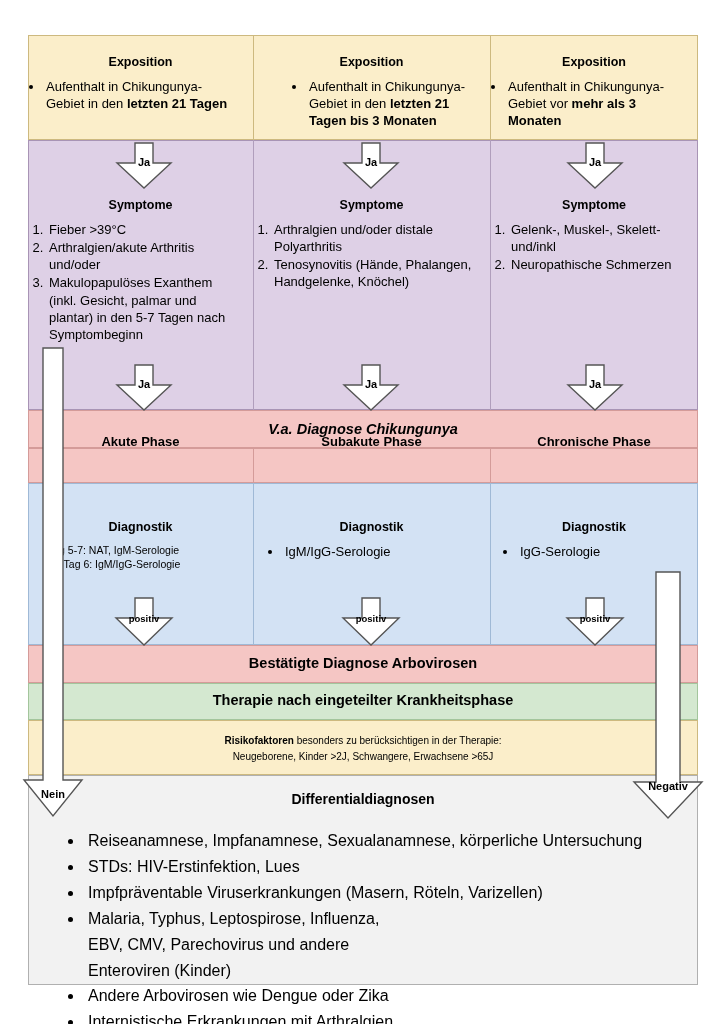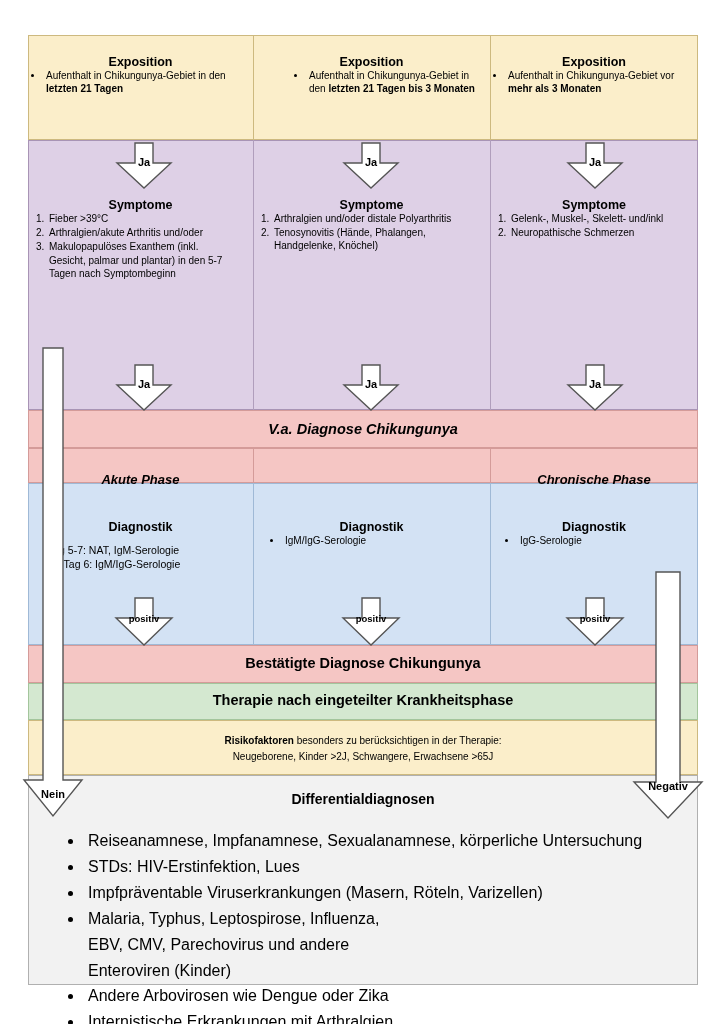--- a/index.html
+++ b/index.html
@@ -53,21 +53,22 @@
   .col-3.wide { width: 208px; }
 
   .box-title {
     text-align: center;
     font-weight: bold;
     font-size: 12.5px;
     color: #000;
   }
 
   .bullets, .numbered {
-    font-size: 10px;
+    margin-top: 9px;
+    font-size: 13px;
     line-height: 1.32;
     color: #000;
   }
   .bullets li { list-style: disc; margin-left: 16px; padding-left: 2px; margin-bottom: 1px; }
   .numbered li { list-style: decimal; margin-left: 19px; padding-left: 2px; margin-bottom: 1px; }
   .plain-lines { margin-top: 9px; font-size: 10.5px; line-height: 1.38; }
 
   b, strong { font-weight: bold; }
 
   .band-label {
@@ -76,23 +77,22 @@
     text-align: center;
     font-weight: bold;
     font-size: 14.5px;
     color: #000;
   }
   .phase-label {
     position: absolute;
     text-align: center;
     font-weight: bold;
     font-size: 13px;
-    top: 437px;
-    color: #000;
-    font-style: italic;
+    top: 399px;
+    color: #000;
   }
 
   .risk-text {
     position: absolute;
     width: 100%;
     text-align: center;
     font-size: 10px;
     line-height: 1.55;
     color: #000;
   }
@@ -231,20 +231,21 @@
   <div class="arrow" style="left:536px; top:330px; width:62px; height:46px;">
     <svg width="62" height="46" viewBox="0 0 62 46">
         <polygon points="22,0 40,0 40,20 58,20 31,45 4,20 22,20" fill="#ffffff" stroke="#555" stroke-width="1.4"></polygon>
       </svg>
     <div class="arrow-label" style="top:13px;">Ja</div>
   </div>
 
   <div class="band-label" style="top:386px;font-style:italic;">V.a. Diagnose Chikungunya</div>
 
   <div class="phase-label" style="left:0px;   width:225px;">Akute Phase</div>
+  <div class="phase-label" style="left:225px; width:237px;">Subakute Phase</div>
   <div class="phase-label" style="left:462px; width:208px;">Chronische Phase</div>
 
   <div class="col col-1" style="top:485px;">
     <div class="box-title">Diagnostik</div>
     <div class="plain-lines" style="padding-left:20px;">
       <div>Tag 5-7: NAT, IgM-Serologie</div>
       <div>Ab Tag 6: IgM/IgG-Serologie</div>
     </div>
   </div>
 
@@ -274,21 +275,21 @@
       </svg>
     <div class="arrow-label small" style="top:15px;">positiv</div>
   </div>
   <div class="arrow" style="left:535px; top:563px; width:64px; height:48px;">
     <svg width="64" height="48" viewBox="0 0 64 48">
         <polygon points="23,0 41,0 41,20 60,20 32,47 4,20 23,20" fill="#ffffff" stroke="#555" stroke-width="1.4"></polygon>
       </svg>
     <div class="arrow-label small" style="top:15px;">positiv</div>
   </div>
 
-  <div class="band-label" style="top:620px;">Bestätigte Diagnose Chikungunya</div>
+  <div class="band-label" style="top:620px;">Bestätigte Diagnose Arbovirosen</div>
   <div class="band-label" style="top:657px;">Therapie nach eingeteilter Krankheitsphase</div>
 
   <div class="risk-text" style="top:698px;">
     <div>
       <b>Risikofaktoren</b><span> besonders zu berücksichtigen in der Therapie:</span>
     </div>
     <div>Neugeborene, Kinder &gt;2J, Schwangere, Erwachsene &gt;65J</div>
   </div>
 
   <div class="dd-title">Differentialdiagnosen</div>

